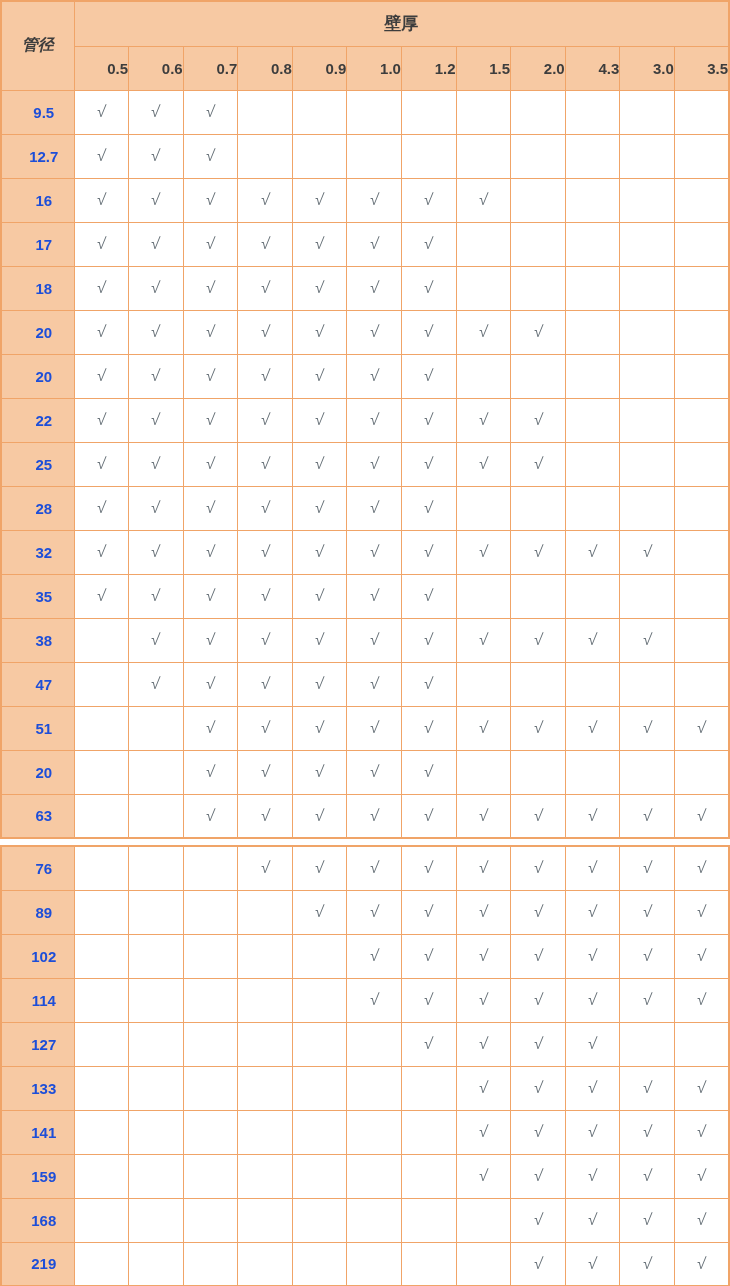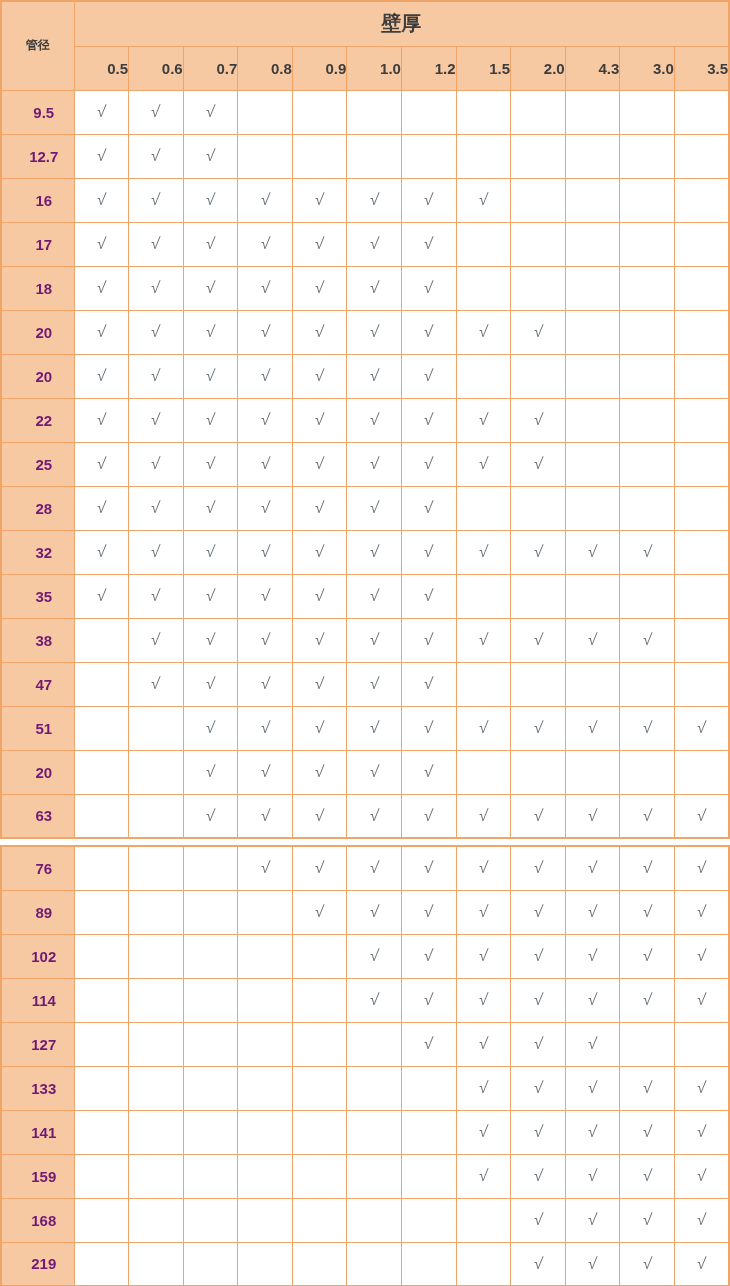--- a/index.html
+++ b/index.html
@@ -30,29 +30,29 @@
     text-align: center;
     vertical-align: middle;
     padding: 0;
     overflow: hidden;
   }
   thead th {
     background: var(--header-fill);
     font-weight: 600;
     color: #3d3d3d;
   }
-  th.corner { font-size: 12px; }
-  th.group { font-size: 20px; height: 45px; }
+  th.corner { font-size: 16px; font-style: italic; }
+  th.group { font-size: 17px; height: 45px; }
   tr.thickness-row th { font-size: 15px; height: 44px; font-weight: 600; text-align: right; }
   tbody tr { height: 44px; }
   tbody th.rowhead {
     background: var(--header-fill);
     font-weight: 600;
     font-size: 15px;
-    color: #701a75;
+    color: #1d4ed8;
     padding-left: 12px;
   }
   td { background: #ffffff; }
   .check {
     color: var(--check);
     font-size: 16px;
     line-height: 1;
     display: inline-block;
     transform: skewX(-6deg);
   }

